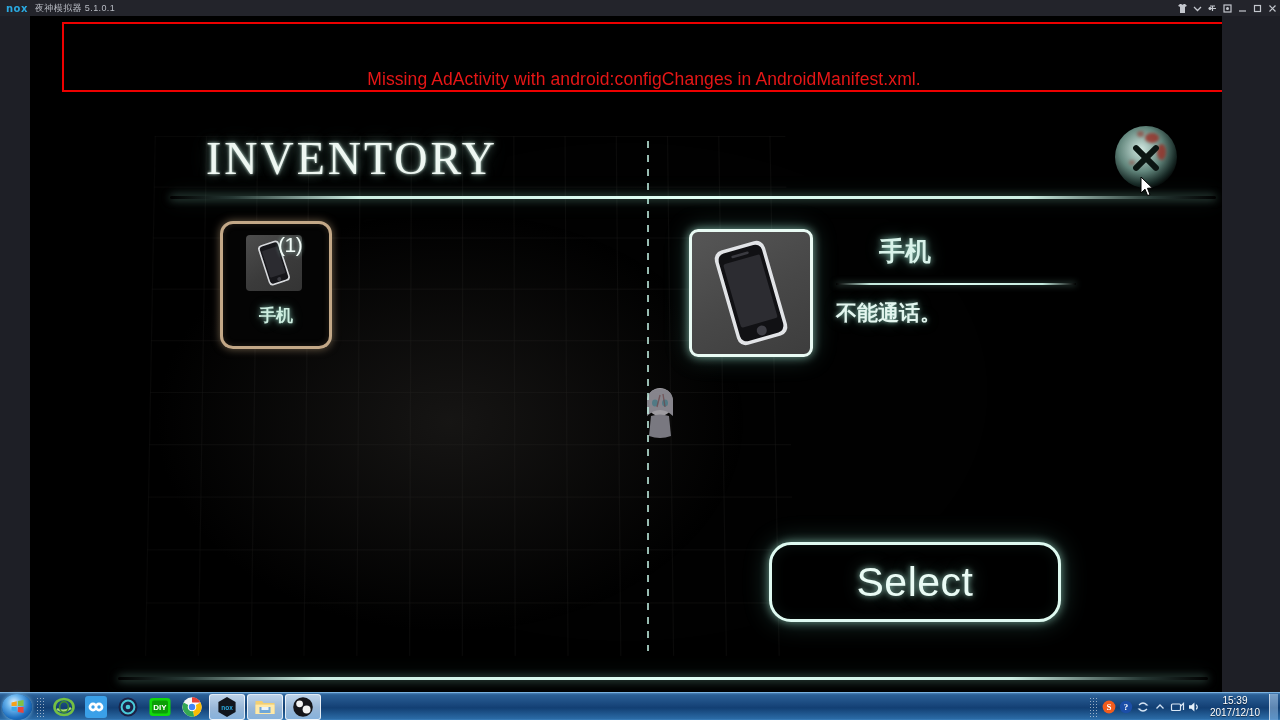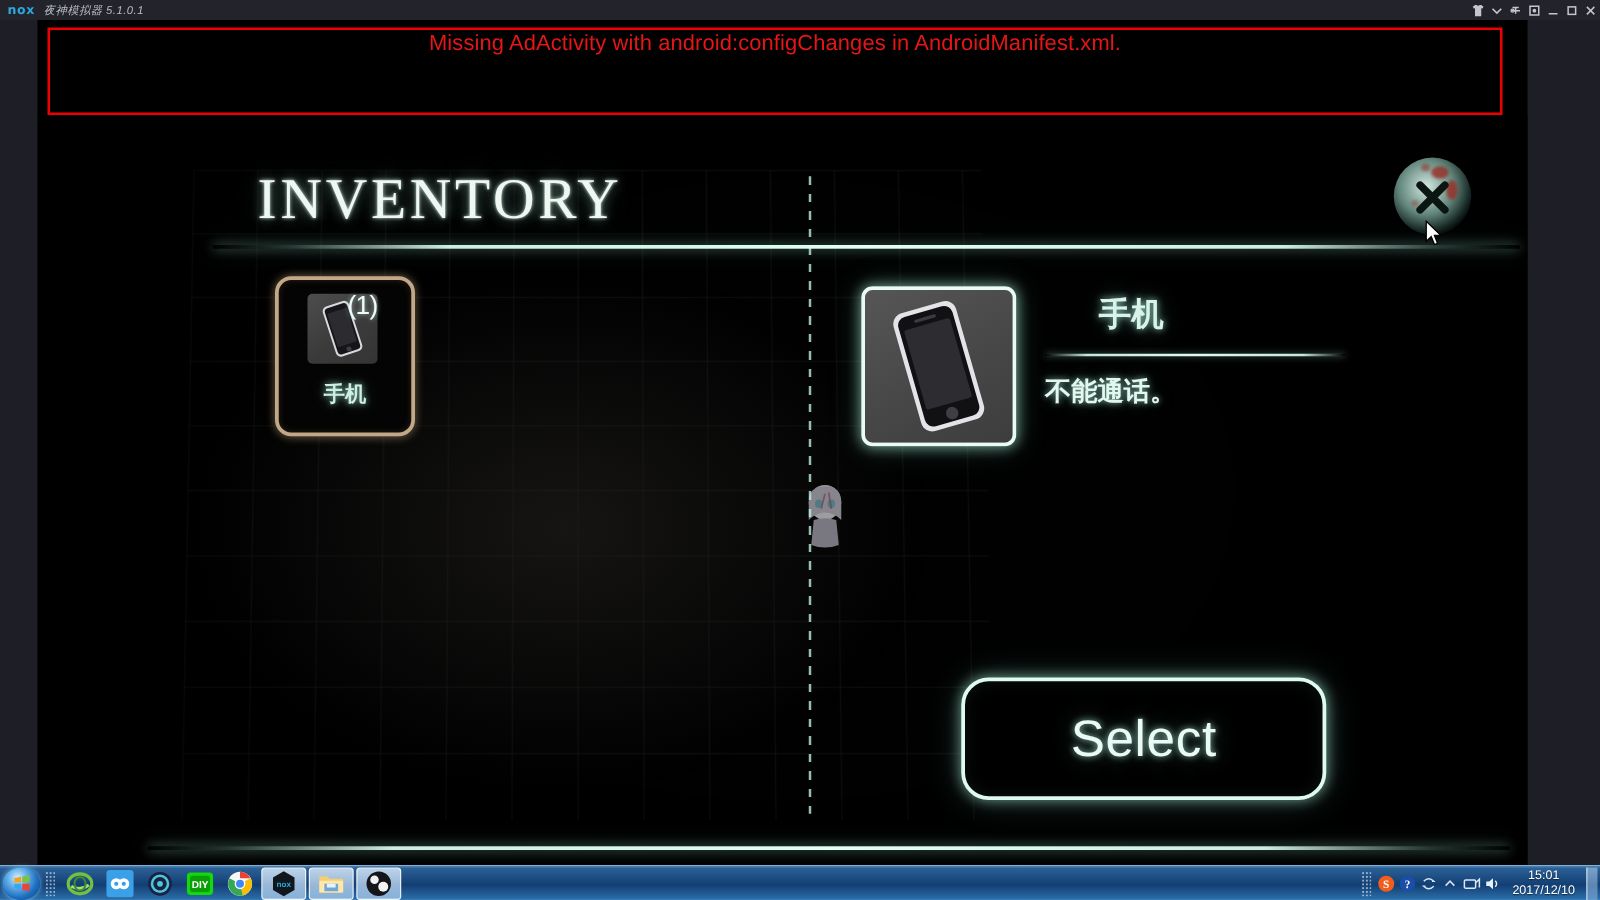--- a/index.html
+++ b/index.html
@@ -14,21 +14,20 @@
     position:absolute; left:0; top:0; width:1280px; height:16px;
     background:#23242b; display:flex; align-items:center;
   }
   #nox-logo{
     margin-left:6px; color:#2aa9e0; font-size:10px; font-weight:bold;
     letter-spacing:.5px; font-family:"DejaVu Sans", sans-serif;
   }
   #title-text{
     margin-left:7px; color:#b9bcc4; font-size:9px; letter-spacing:.4px;
     white-space:nowrap;
-    font-style:italic;
   }
   #win-ctrls{ margin-left:auto; display:flex; align-items:center; height:16px; }
   .wc{
     width:15px; height:16px; display:flex; align-items:center; justify-content:center;
     color:#c3c6cd; font-size:9px; line-height:1;
   }
   .wc svg{ display:block; }
 
   
   #android{
@@ -39,23 +38,23 @@
     position:absolute; left:0; top:16px; width:30px; height:676px;
     background:#1e1f26;
   }
   #right-gutter{
     position:absolute; left:1222px; top:16px; width:58px; height:676px;
     background:#1e1f26;
   }
 
   
   #ad-error{
-    position:absolute; left:8px; top:6px; width:1164px; height:70px;
+    position:absolute; left:32px; top:6px; width:1164px; height:70px;
     border:2px solid #ee0000; background:#000;
-    display:flex; align-items:flex-start; justify-content:center;
+    display:flex; align-items:flex-end; justify-content:center;
   }
   #ad-error-text{
     color:#e61616; font-size:17.5px; letter-spacing:.1px; white-space:nowrap;
   }
 
   
   #game-bg{
     position:absolute; left:0; top:76px; width:1192px; height:600px;
     background:#010101;
     overflow:hidden;
@@ -189,21 +188,21 @@
   #detail-desc{
     position:absolute; left:806px; top:283px;
     color:#e3f6ef; font-size:21px; font-weight:bold;
     font-family:"DejaVu Sans", sans-serif;
     text-shadow:0 0 5px rgba(165,235,215,.75), 0 0 14px rgba(110,195,175,.35);
     text-align:right;
   }
 
   
   #select-btn{
-    position:absolute; left:739px; top:526px; width:292px; height:98px;
+    position:absolute; left:739px; top:526px; width:292px; height:80px;
     border:3px solid #dffaf1; border-radius:22px; background:#000;
     display:flex; align-items:center; justify-content:center;
     box-shadow:0 0 10px rgba(170,235,215,.6), 0 0 26px rgba(110,195,175,.3),
                inset 0 0 14px rgba(60,110,100,.18);
   }
   #select-label{
     color:#eafbf5; font-size:41px; letter-spacing:.5px;
     text-shadow:0 0 6px rgba(180,240,222,.8), 0 0 18px rgba(120,205,185,.4);
   }
 
@@ -479,18 +478,18 @@
         <path d="M10.8 6 L13.5 3.4 L13.5 10" stroke="#dbe8f6" stroke-width="1.2" fill="none"></path>
       </svg>
     </div>
     <div class="tray-icon">
       <svg width="14" height="14" viewBox="0 0 14 14">
         <path d="M2 5.2 L4.4 5.2 L7.4 2.6 L7.4 11.4 L4.4 8.8 L2 8.8 Z" fill="#e6f0fa"></path>
         <path d="M9.2 4.6 Q11.4 7 9.2 9.4" stroke="#e6f0fa" stroke-width="1.1" fill="none"></path>
       </svg>
     </div>
     <div id="clock">
-      <div>15:01</div>
+      <div>15:39</div>
       <div>2017/12/10</div>
     </div>
     <div id="show-desktop"></div>
   </div>
 </div>
 
 </body></html>

